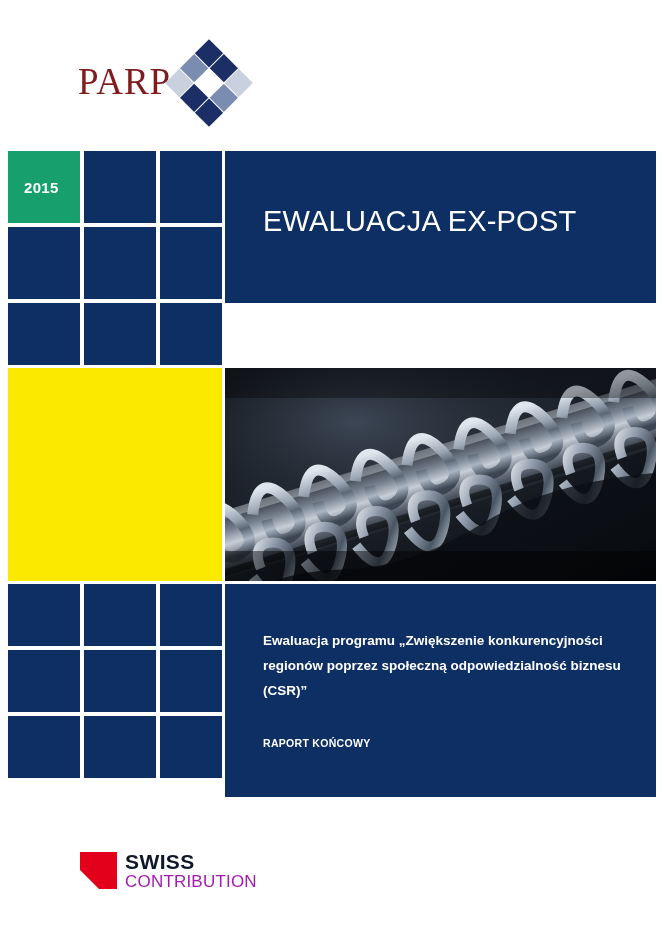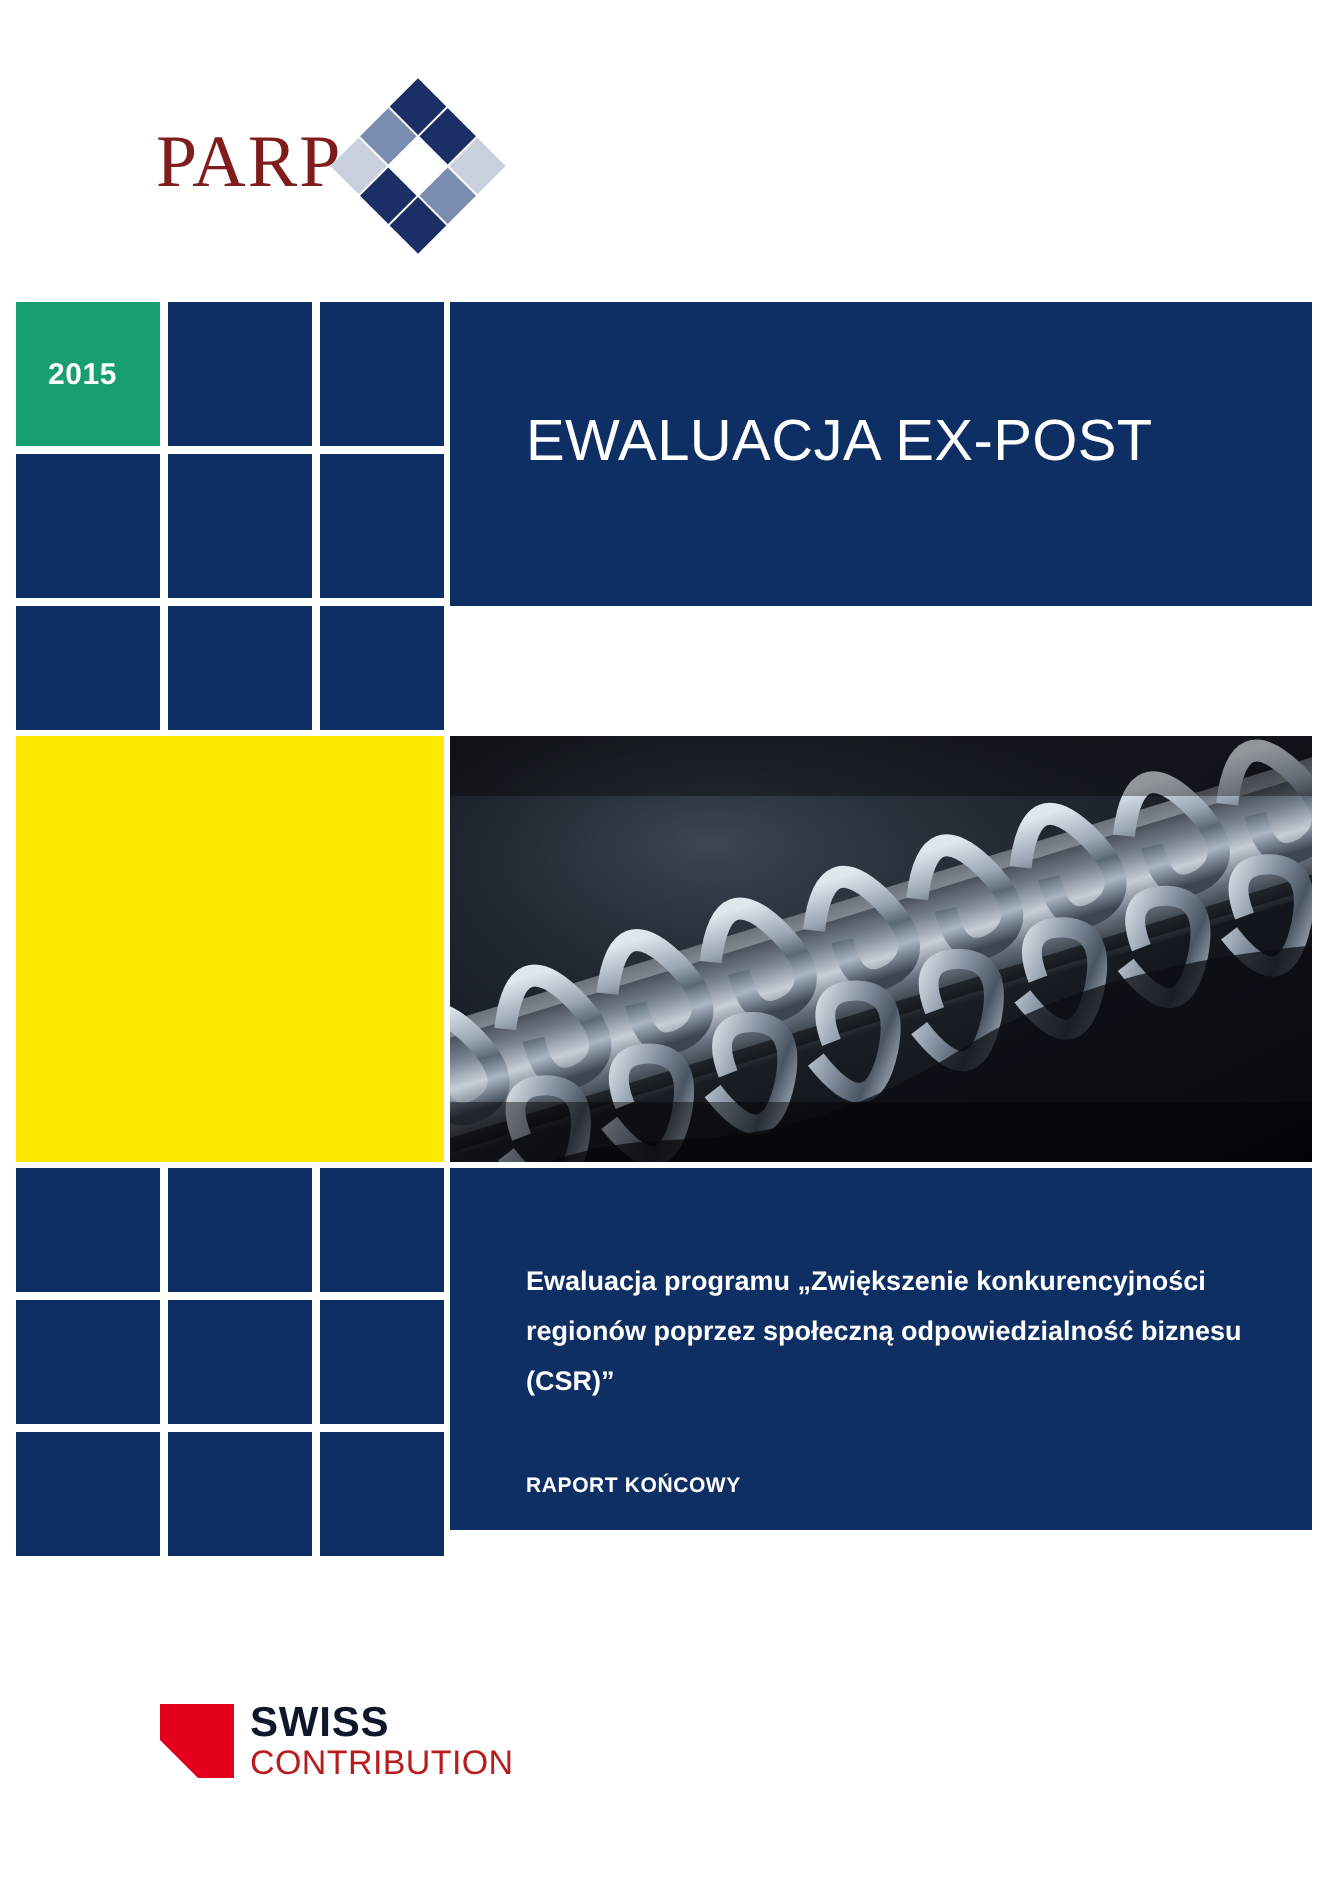--- a/index.html
+++ b/index.html
@@ -105,21 +105,21 @@
     background: #11151c;
   }
   #image-block svg { display: block; }
 
   
   #bottom-block {
     position: absolute;
     left: 217px;
     top: 433px;
     width: 431px;
-    height: 181px;
+    height: 213px;
     background: #0d2f63;
   }
   #subtitle {
     position: absolute;
     left: 38px;
     top: 45px;
     width: 375px;
     font-size: 13.5px;
     font-weight: bold;
     color: #ffffff;
@@ -167,21 +167,21 @@
     font-size: 21px;
     font-weight: bold;
     color: #0f172a;
     letter-spacing: 0.4px;
   }
   #swiss-sub {
     position: absolute;
     left: 45px;
     top: 24px;
     font-size: 17px;
-    color: #b91c1c;
+    color: #a21caf;
     letter-spacing: 0.2px;
   }
 </style>
 </head>
 <body>
 
 <div id="parp-logo">
   <div id="parp-wordmark">PARP</div>
   <div id="parp-mark">
     <div class="sq" style="left:0px;  top:0px;  background:#1b2f66;"></div>

